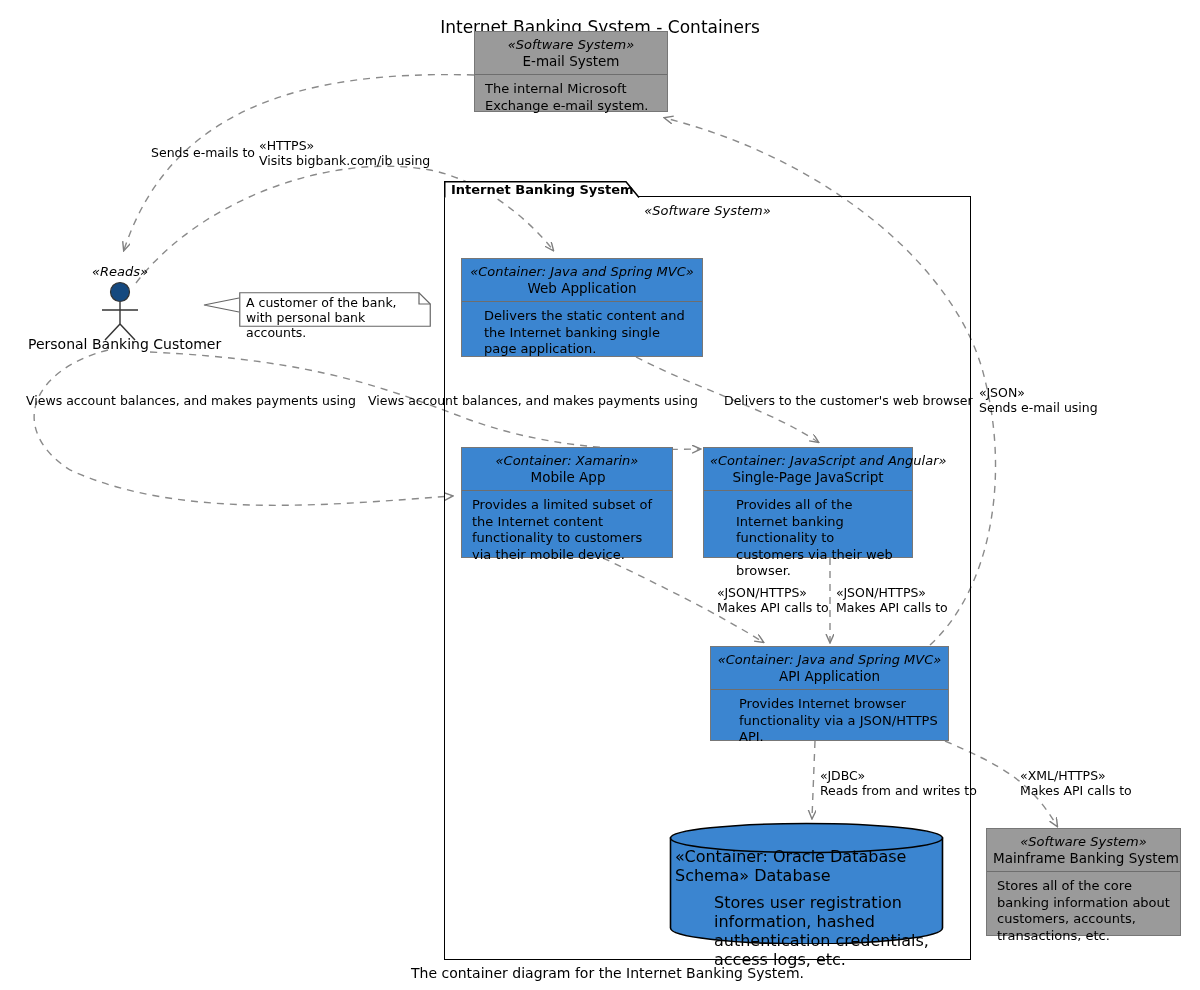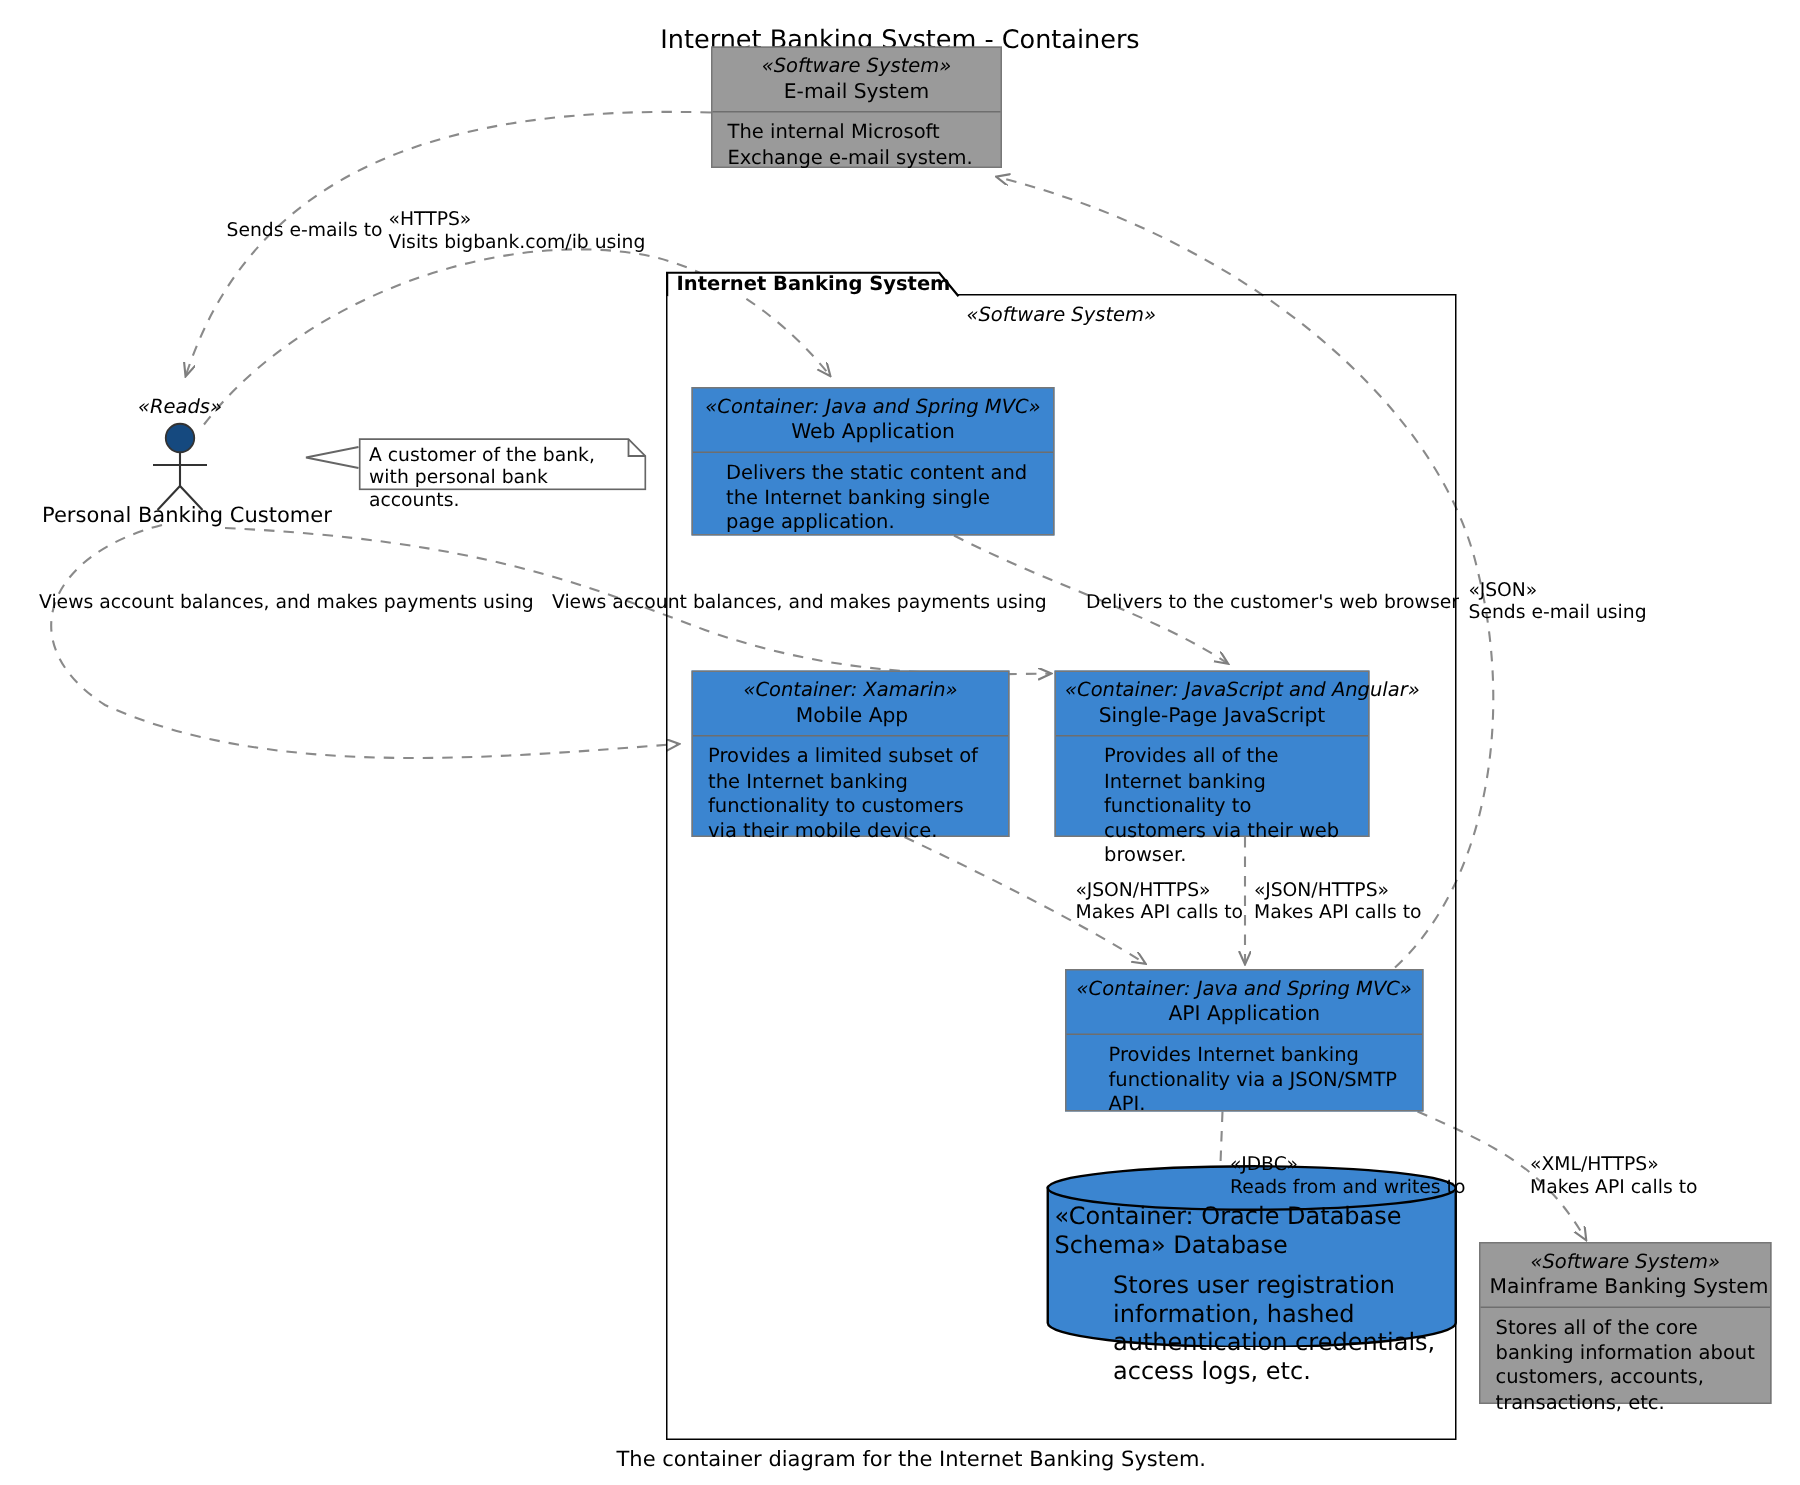--- a/index.html
+++ b/index.html
@@ -130,24 +130,23 @@
     font-size: 13px;
     line-height: 16.5px;
     padding: 6px 8px 7px 22px;
   }
   .node.gray .desc { padding-left: 10px; }
 
   
   #node-database {
     position: absolute;
     left: 669px;
-    top: 776px;
+    top: 822px;
     width: 278px;
     height: 122px;
-    margin-left: 28px;
   }
   #node-database .cyl-svg {
     position: absolute;
     left: 0; top: 0;
     width: 275px; height: 122px;
   }
   #node-database .cyl-content {
     position: absolute;
     left: 0;
     top: 22px;
@@ -281,39 +280,39 @@
     <div class="sep"></div>
     <div class="desc">Delivers the static content and the Internet banking single page application.</div>
   </div>
 
   <div class="node blue" id="node-mobile-app" style="left:461px; top:447px; width:212px; height:111px;">
     <div class="hdr">
       <span class="stereo">«Container: Xamarin»</span>
       <span class="nm" style="text-align:center; padding-left:2px;">Mobile App</span>
     </div>
     <div class="sep"></div>
-    <div class="desc" style="padding-left:10px;">Provides a limited subset of the Internet banking functionality to customers via their mobile device.</div>
+    <div class="desc" style="padding-left:10px;">Provides a limited subset of the Internet content functionality to customers via their mobile device.</div>
   </div>
 
   <div class="node blue" id="node-single-page-application" style="left:703px; top:447px; width:210px; height:111px;">
     <div class="hdr">
       <span class="stereo">«Container: JavaScript and Angular»</span>
       <span class="nm">Single-Page JavaScript</span>
     </div>
     <div class="sep"></div>
     <div class="desc" style="padding-left:32px;">Provides all of the Internet banking functionality to customers via their web browser.</div>
   </div>
 
   <div class="node blue" id="node-api-application" style="left:710px; top:646px; width:239px; height:95px;">
     <div class="hdr">
       <span class="stereo">«Container: Java and Spring MVC»</span>
       <span class="nm">API Application</span>
     </div>
     <div class="sep"></div>
-    <div class="desc" style="padding-left:28px;">Provides Internet banking functionality via a JSON/SMTP API.</div>
+    <div class="desc" style="padding-left:28px;">Provides Internet browser functionality via a JSON/HTTPS API.</div>
   </div>
 
   <div id="node-database">
     <svg class="cyl-svg" viewBox="0 0 275 122" xmlns="http://www.w3.org/2000/svg">
       <path d="M1.5,16 L1.5,106 A136,16 0 0 0 273.5,106 L273.5,16 Z" fill="#3b85d0" stroke="#000000" stroke-width="1.6"></path>
       <ellipse cx="137.5" cy="16" rx="136" ry="14.5" fill="#3b85d0" stroke="#000000" stroke-width="1.6"></ellipse>
       <line x1="1.5" y1="22" x2="273.5" y2="22" stroke="#1b4f80" stroke-width="0"></line>
     </svg>
     <div class="cyl-content">
       <div class="hdr">

